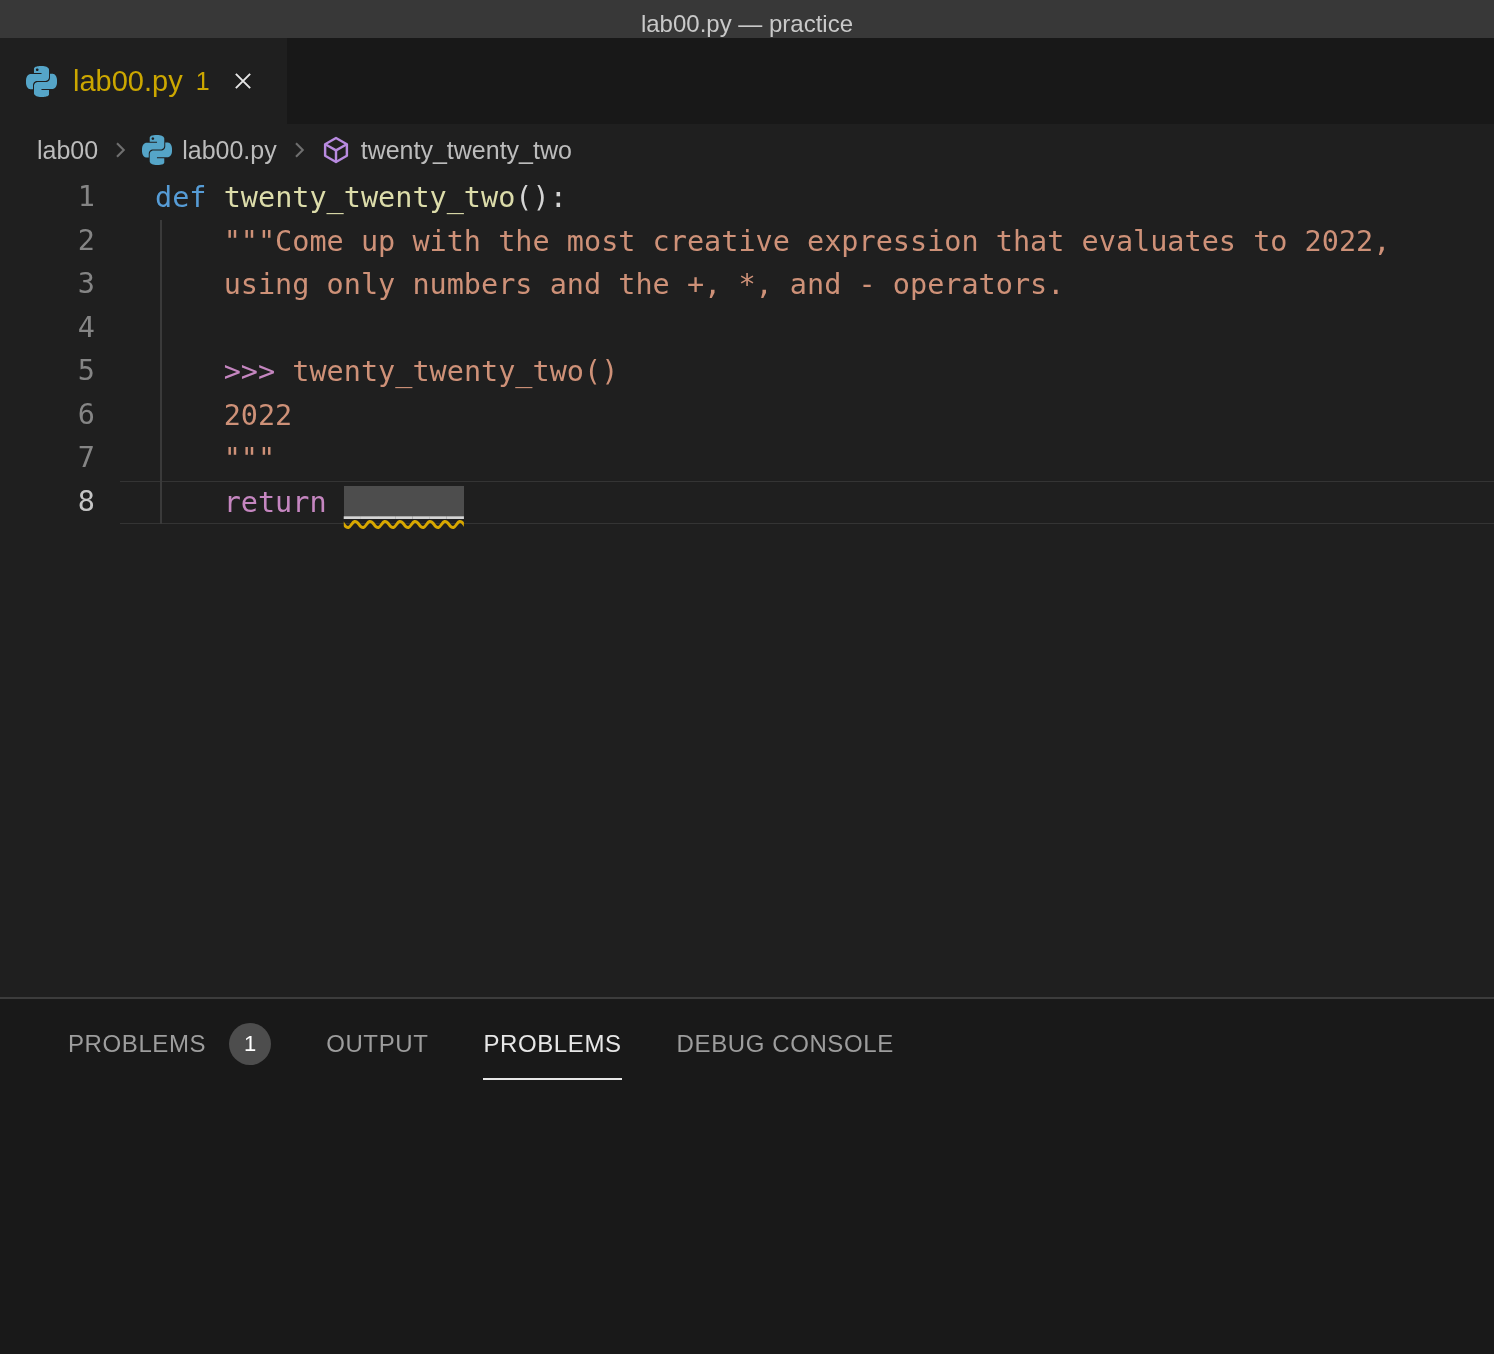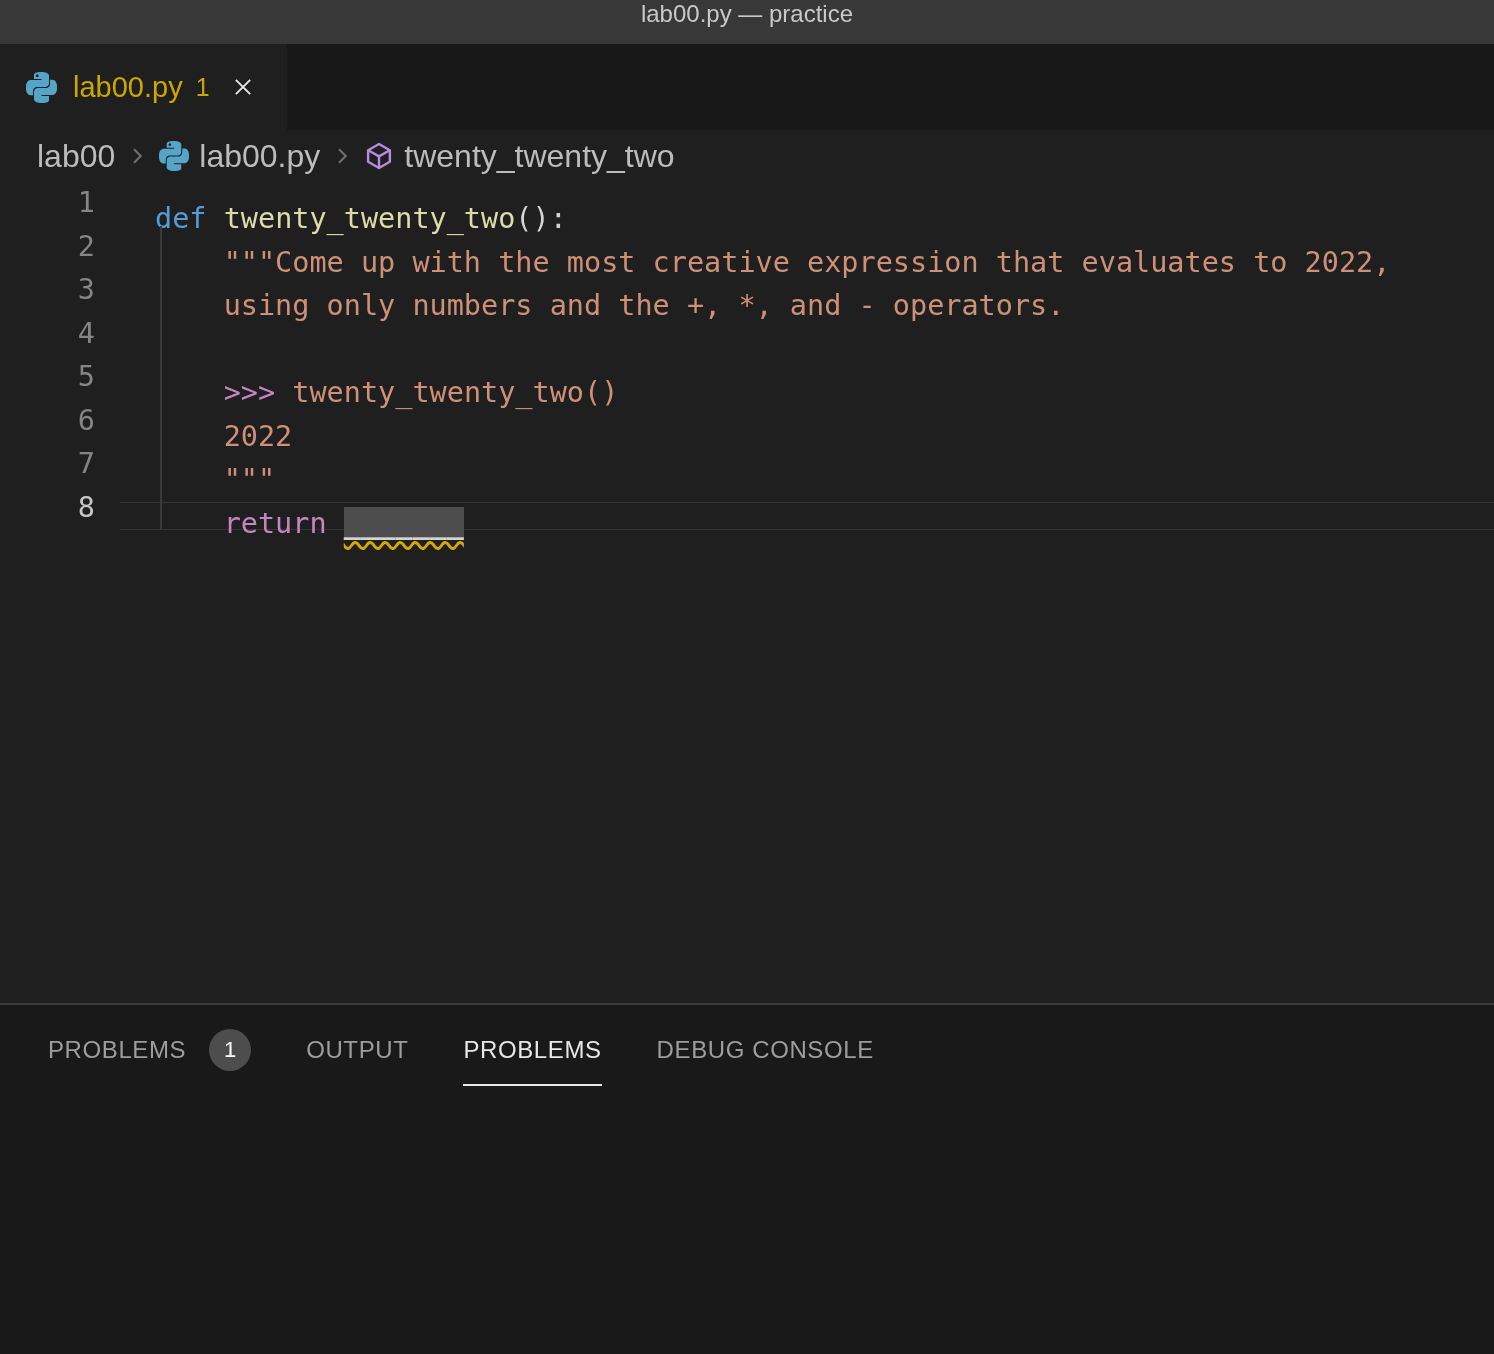--- a/index.html
+++ b/index.html
@@ -1,59 +1,59 @@
 <!DOCTYPE html>
 <html style="--titlebar-bg: #383838; --titlebar-fg: #c9c9c9; --strip-bg: #181818; --surface: #1f1f1f; --panel-bg: #191919; --panel-border: #3c3c3c; --warning-gold: #cca700; --squiggle: #d7a700; --python-blue: #55a5c8; --symbol-purple: #b88ae0; --kw-blue: #569cd6; --fn-yellow: #dcdcaa; --string-salmon: #ce9178; --kw-purple: #c586c0; --plain: #d4d4d4; --gutter: #858585; --gutter-active: #c6c6c6; --selection-box: #4d4d4d; --terminal-fg: #cccccc; --breadcrumb-fg: #bcbcbc; --ptab-inactive: #9d9d9d; --ptab-active: #e7e7e7; --badge-bg: #4d4d4d; --chevron-gray: #6f6f6f;"><head>
 <meta charset="utf-8">
 <style>
   * { margin:0; padding:0; box-sizing:border-box; }
   html,body { width:1494px; height:1354px; overflow:hidden; }
   body { background:var(--surface,#1f1f1f); font-family:"Liberation Sans",sans-serif; }
 
-  .titlebar { height:44px; background:var(--titlebar-bg,#383838);
-    display:flex; align-items:flex-start; justify-content:center;
+  .titlebar { height:38px; background:var(--titlebar-bg,#383838);
+    display:flex; align-items:flex-end; justify-content:center;
     color:var(--titlebar-fg,#c9c9c9); font-size:24px; font-weight:500; }
 
   .tabbar { height:86px; background:var(--strip-bg,#181818); display:flex; }
   .tab { width:287px; height:100%; background:var(--surface,#1f1f1f);
     display:flex; align-items:center; padding:0 16px 0 26px; }
   .tab .ficon { width:31px; height:31px; flex:0 0 auto; }
   .tab-label { color:var(--warning-gold,#cca700); font-size:29px; margin-left:16px; }
   .tab-count { color:var(--warning-gold,#cca700); font-size:25px; margin-left:13px; }
   .tab-close { margin-left:20px; width:27px; height:27px; display:flex; align-items:center; justify-content:center; }
 
   .breadcrumb { height:52px; display:flex; align-items:center; padding-left:37px;
-    color:var(--breadcrumb-fg,#bcbcbc); font-size:32px; }
+    color:var(--breadcrumb-fg,#bcbcbc); font-size:25px; }
   .bc-sep { margin:0 10px; display:flex; align-items:center; }
   .bc-icon { width:30px; height:30px; margin-right:10px; }
   .bc-item { display:flex; align-items:center; }
 
   .editor { position:relative; height:821px; }
   .guide { position:absolute; left:160px; top:43.5px; width:2px; height:304.5px;
     background:#3a3a3a; }
   .row { display:flex; height:43.5px; font-family:"DejaVu Sans Mono",monospace;
     font-size:28.5px; line-height:41.5px; }
   .gutter { width:120px; flex:0 0 auto; text-align:right; padding-right:25px;
     color:var(--gutter,#858585); }
   .codepart { flex:1; white-space:pre; padding-left:35px;
-    border-top:1px solid transparent; border-bottom:1px solid transparent;margin-top:15px; }
+    border-top:1px solid transparent; border-bottom:1px solid transparent; }
   .row.current .codepart { border-color:#343434; }
   .row.current .gutter { color:var(--gutter-active,#c6c6c6); }
   .seg.plain { color:var(--plain,#d4d4d4); }
   .seg.kw-blue { color:var(--kw-blue,#569cd6); }
   .seg.fn { color:var(--fn-yellow,#dcdcaa); }
   .seg.str { color:var(--string-salmon,#ce9178); }
   .seg.kw-purple { color:var(--kw-purple,#c586c0); }
   .seg.blank { background:var(--selection-box,#4d4d4d); color:#d4d4d4;
     text-decoration:underline wavy var(--squiggle,#d7a700) 2.5px;
     text-underline-offset:8px; text-decoration-skip-ink:none;font-weight:bold; }
 
   .panel { height:357px; background:var(--panel-bg,#191919);
     border-top:2px solid var(--panel-border,#3c3c3c); }
-  .ptabs { height:90px; display:flex; align-items:center; padding-left:48px; gap:55px; }
+  .ptabs { height:90px; display:flex; align-items:center; padding-left:68px; gap:55px; }
   .ptab { display:flex; align-items:center; position:relative;
     color:var(--ptab-inactive,#9d9d9d); font-size:24px; letter-spacing:0.6px; }
   .ptab.active { color:var(--ptab-active,#e7e7e7); }
   .ptab.active::after { content:""; position:absolute; left:0; right:0; bottom:-22px;
     height:2.5px; background:var(--ptab-active,#e7e7e7); }
   .badge { width:42px; height:42px; border-radius:50%; background:var(--badge-bg,#4d4d4d);
     color:#ffffff; font-size:22px; letter-spacing:0; display:flex; align-items:center;
     justify-content:center; margin-left:23px; }
 
   .terminal { padding:30px 0 0 45px; font-family:"DejaVu Sans Mono",monospace;

